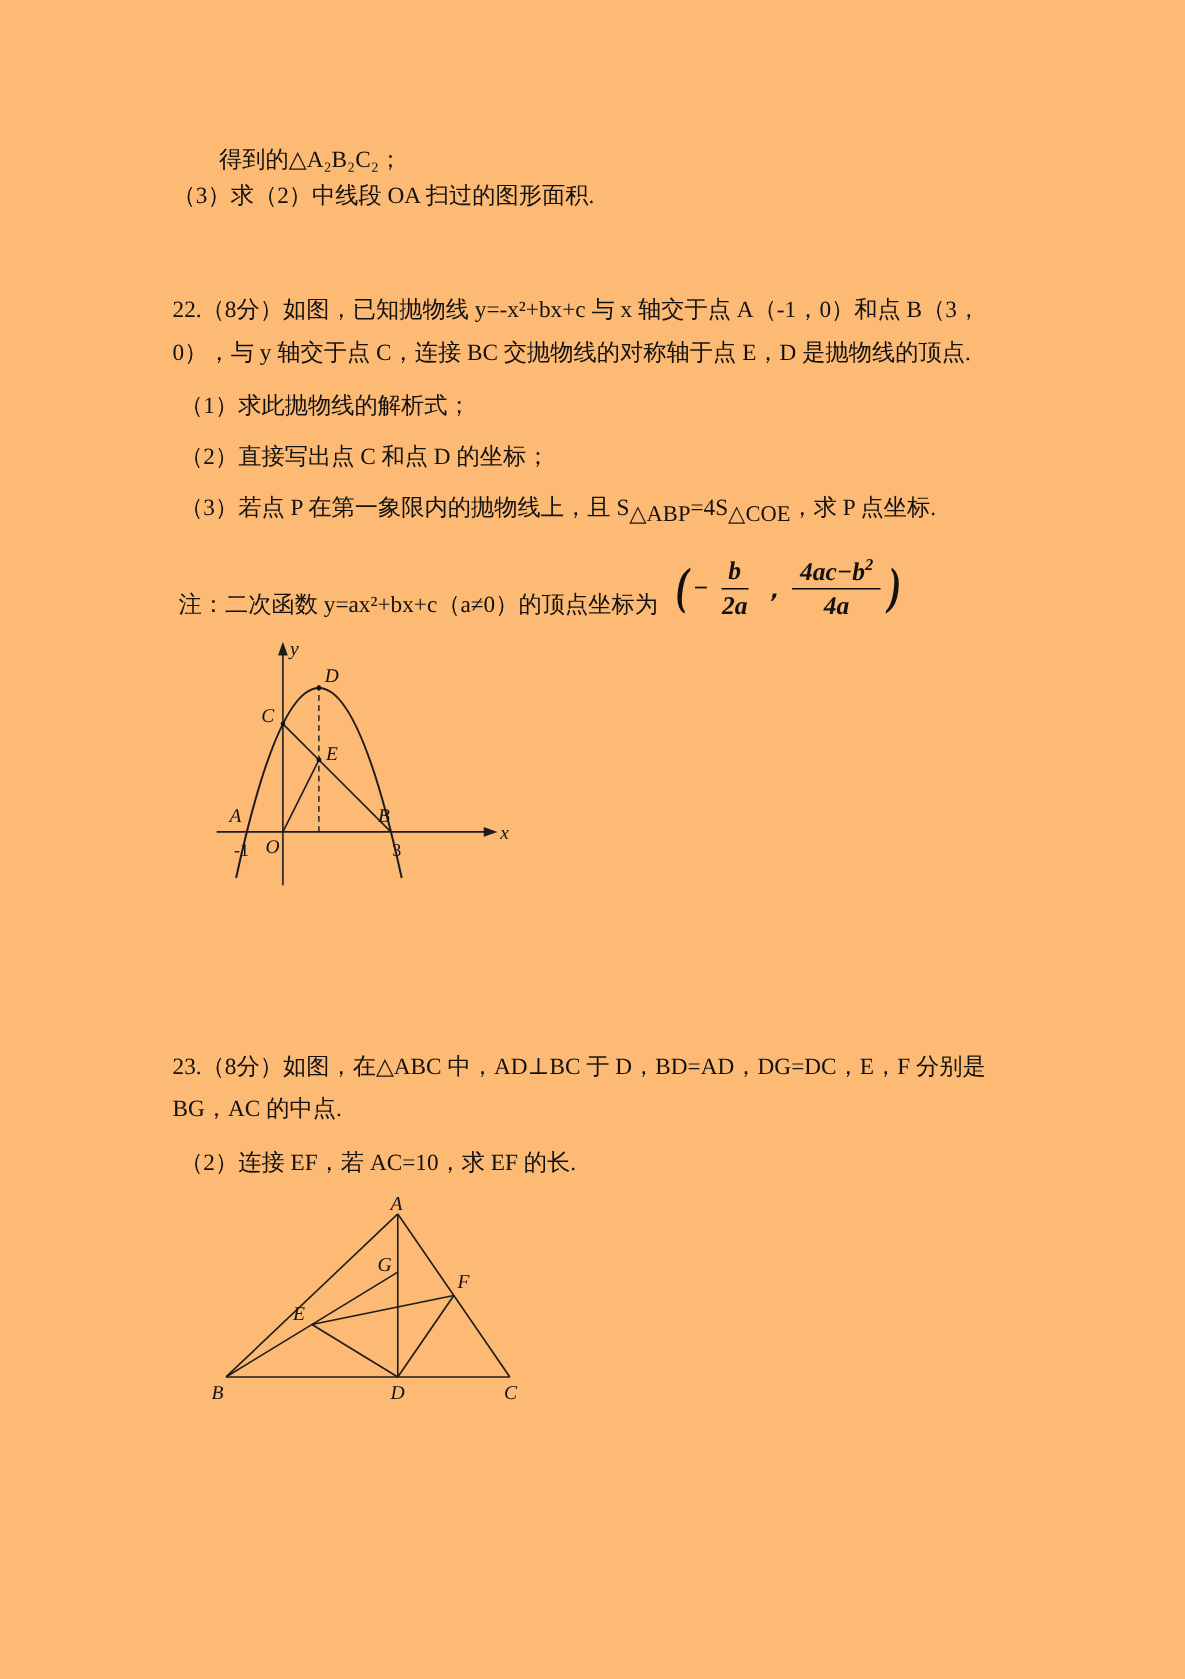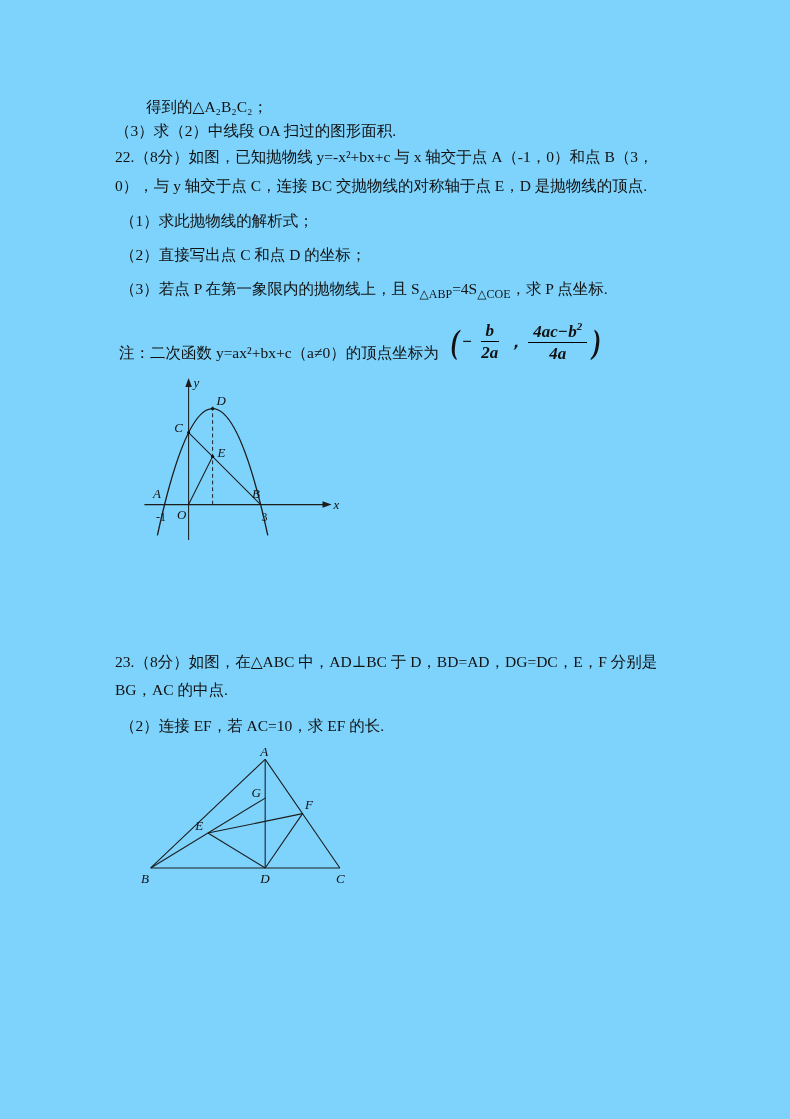--- a/index.html
+++ b/index.html
@@ -1,33 +1,33 @@
 <!DOCTYPE html>
 <html><head>
 <meta charset="utf-8">
 <style>
   html,body{margin:0;padding:0;background:#ffffff;}
   .page{
     position:relative;
     width:790px;height:1119px;
     margin:0 auto;
-    background:#7dd3fc;
+    background:#fdba74;
     box-sizing:border-box;
     padding:95px 115px 0 115px;
     font-family:"Liberation Serif","DejaVu Serif",serif;
     font-size:15.5px;
     color:#111;
   }
   p{margin:0;line-height:1.55;}
   .indent2{margin-left:2em;}
   .mt-sm{}
-  .stmt{line-height:1.85;}
+  .stmt{margin-top:50px;line-height:1.85;}
   .stmt23{margin-top:98px;line-height:1.85;}
   .subitem{margin-top:9px;padding-left:5px;line-height:1.6;font-family:Liberation Serif, serif;}
-  sub.tri{font-size:12px;line-height:1;}
+  sub.tri{font-size:15px;line-height:1;}
   
   .note-row{
     display:flex;align-items:flex-end;
     margin-top:10px;padding-left:4px;
     min-height:52px;gap:10px;
   }
   .formula{
     display:inline-flex;align-items:center;
     font-style:italic;font-weight:bold;
     font-size:17px;gap:2px;

